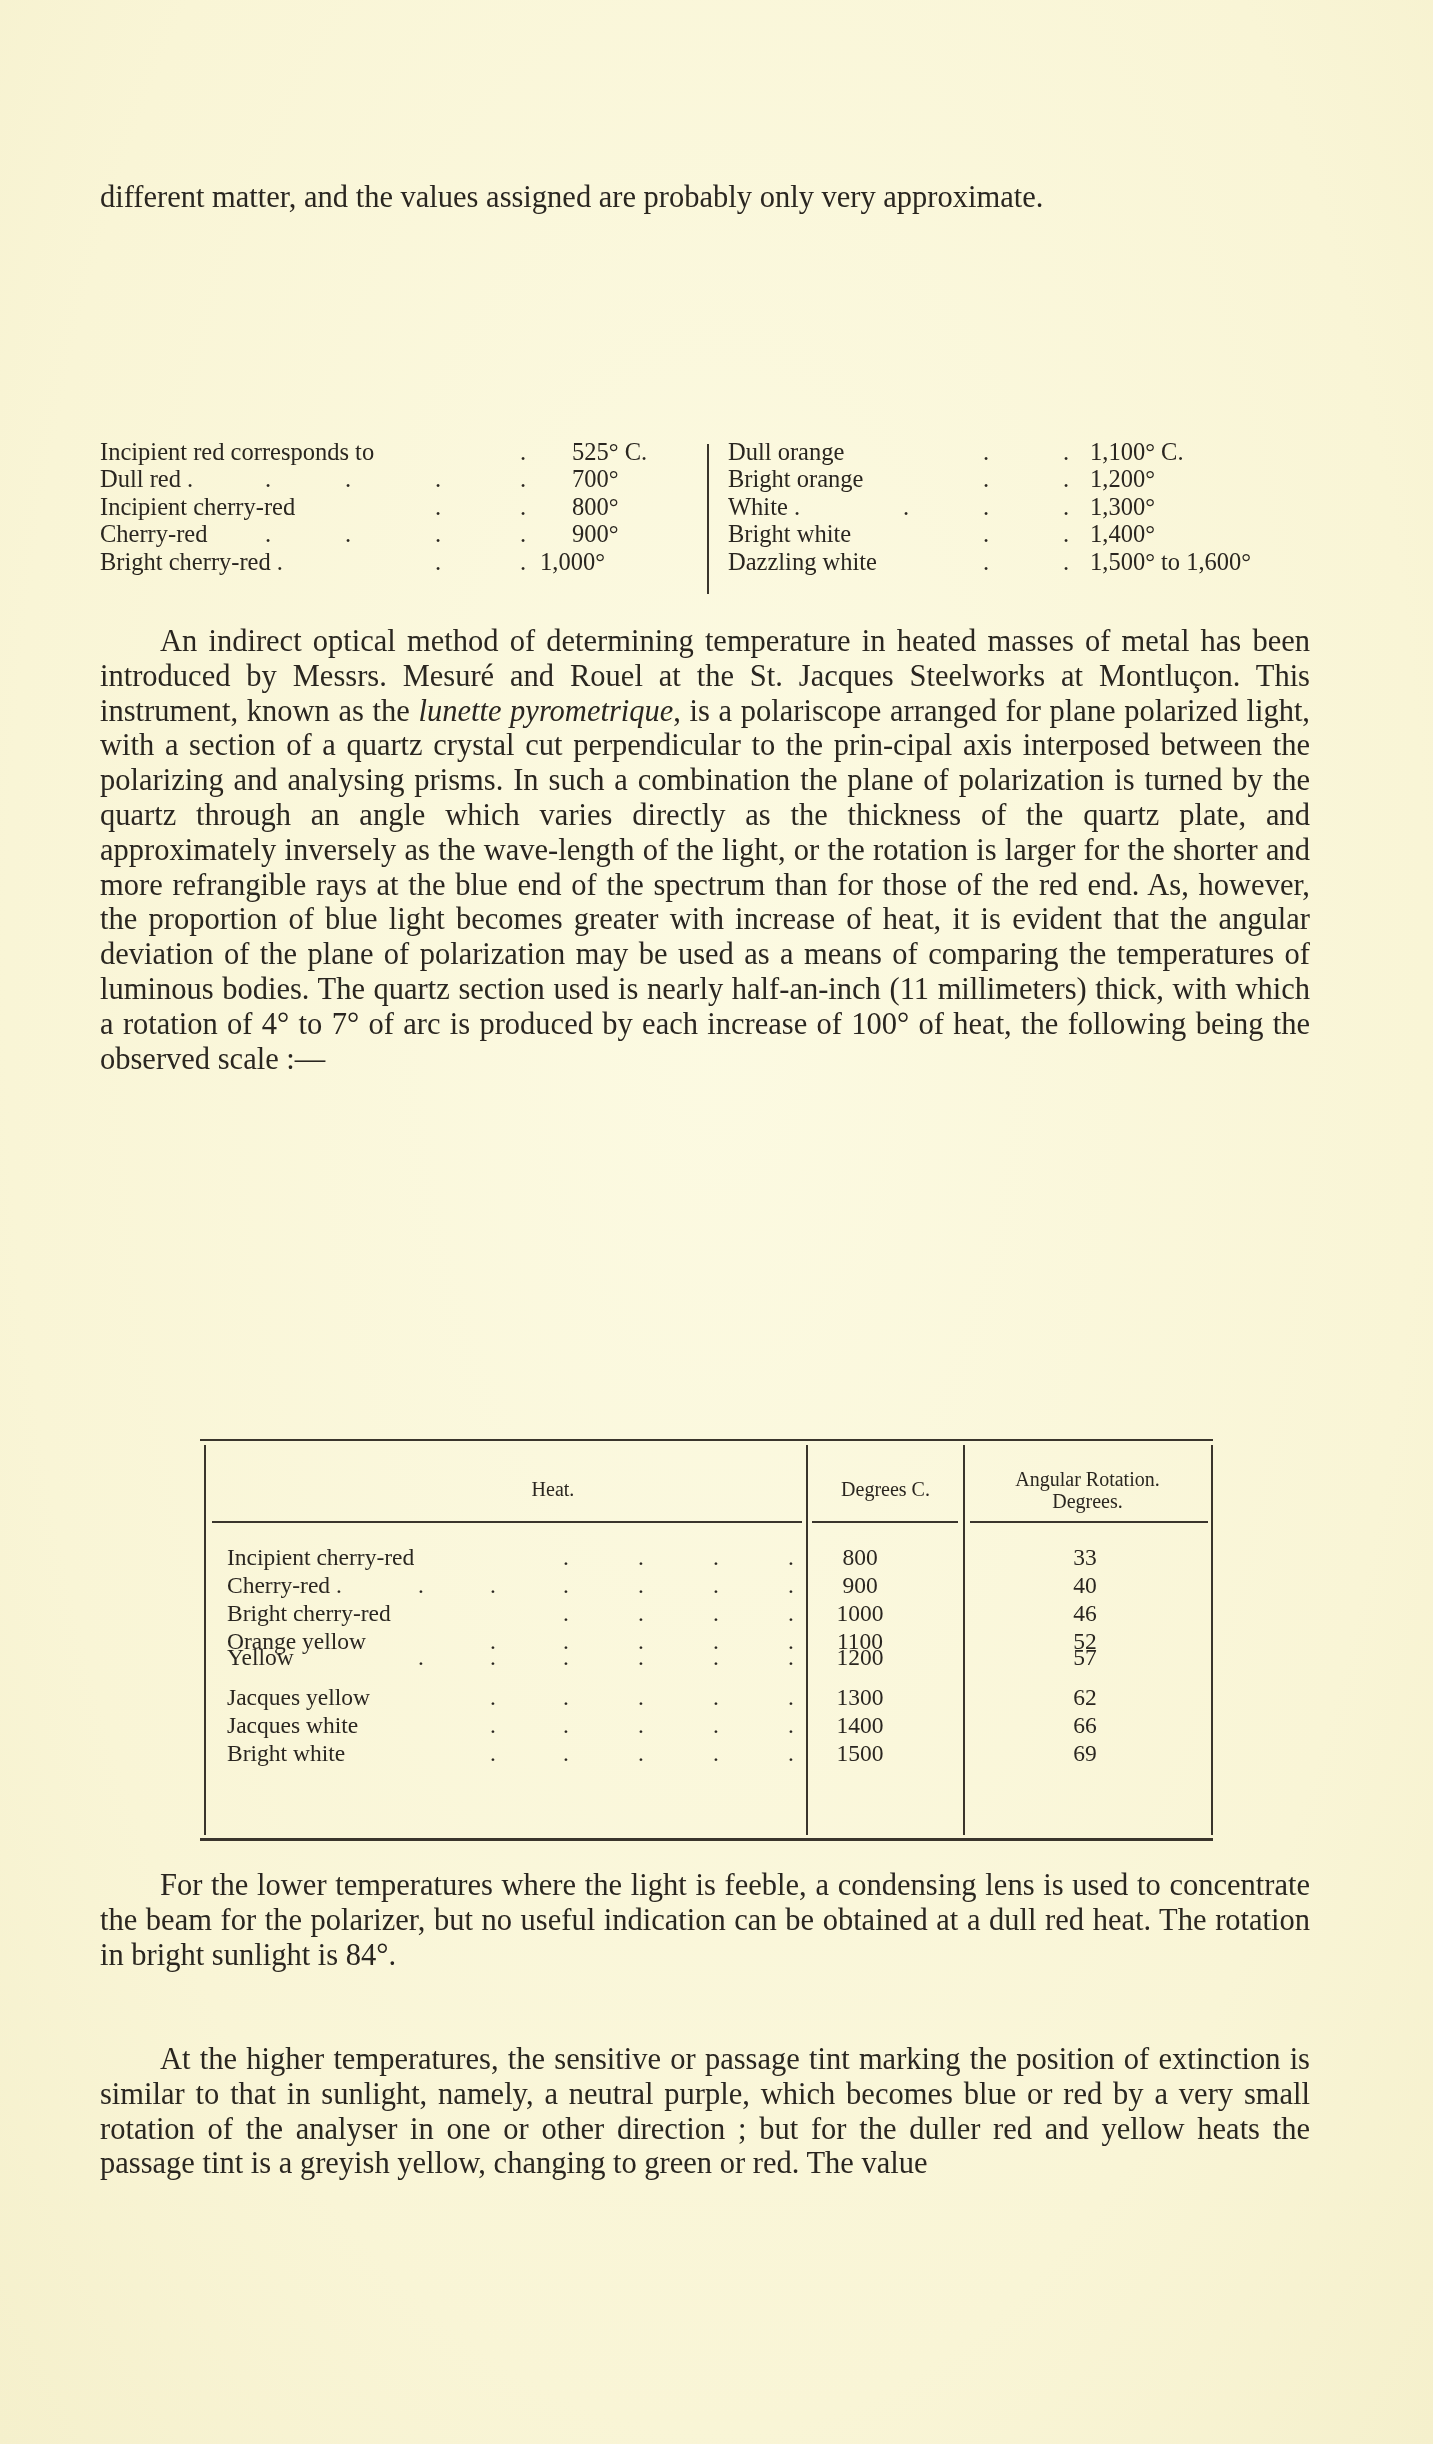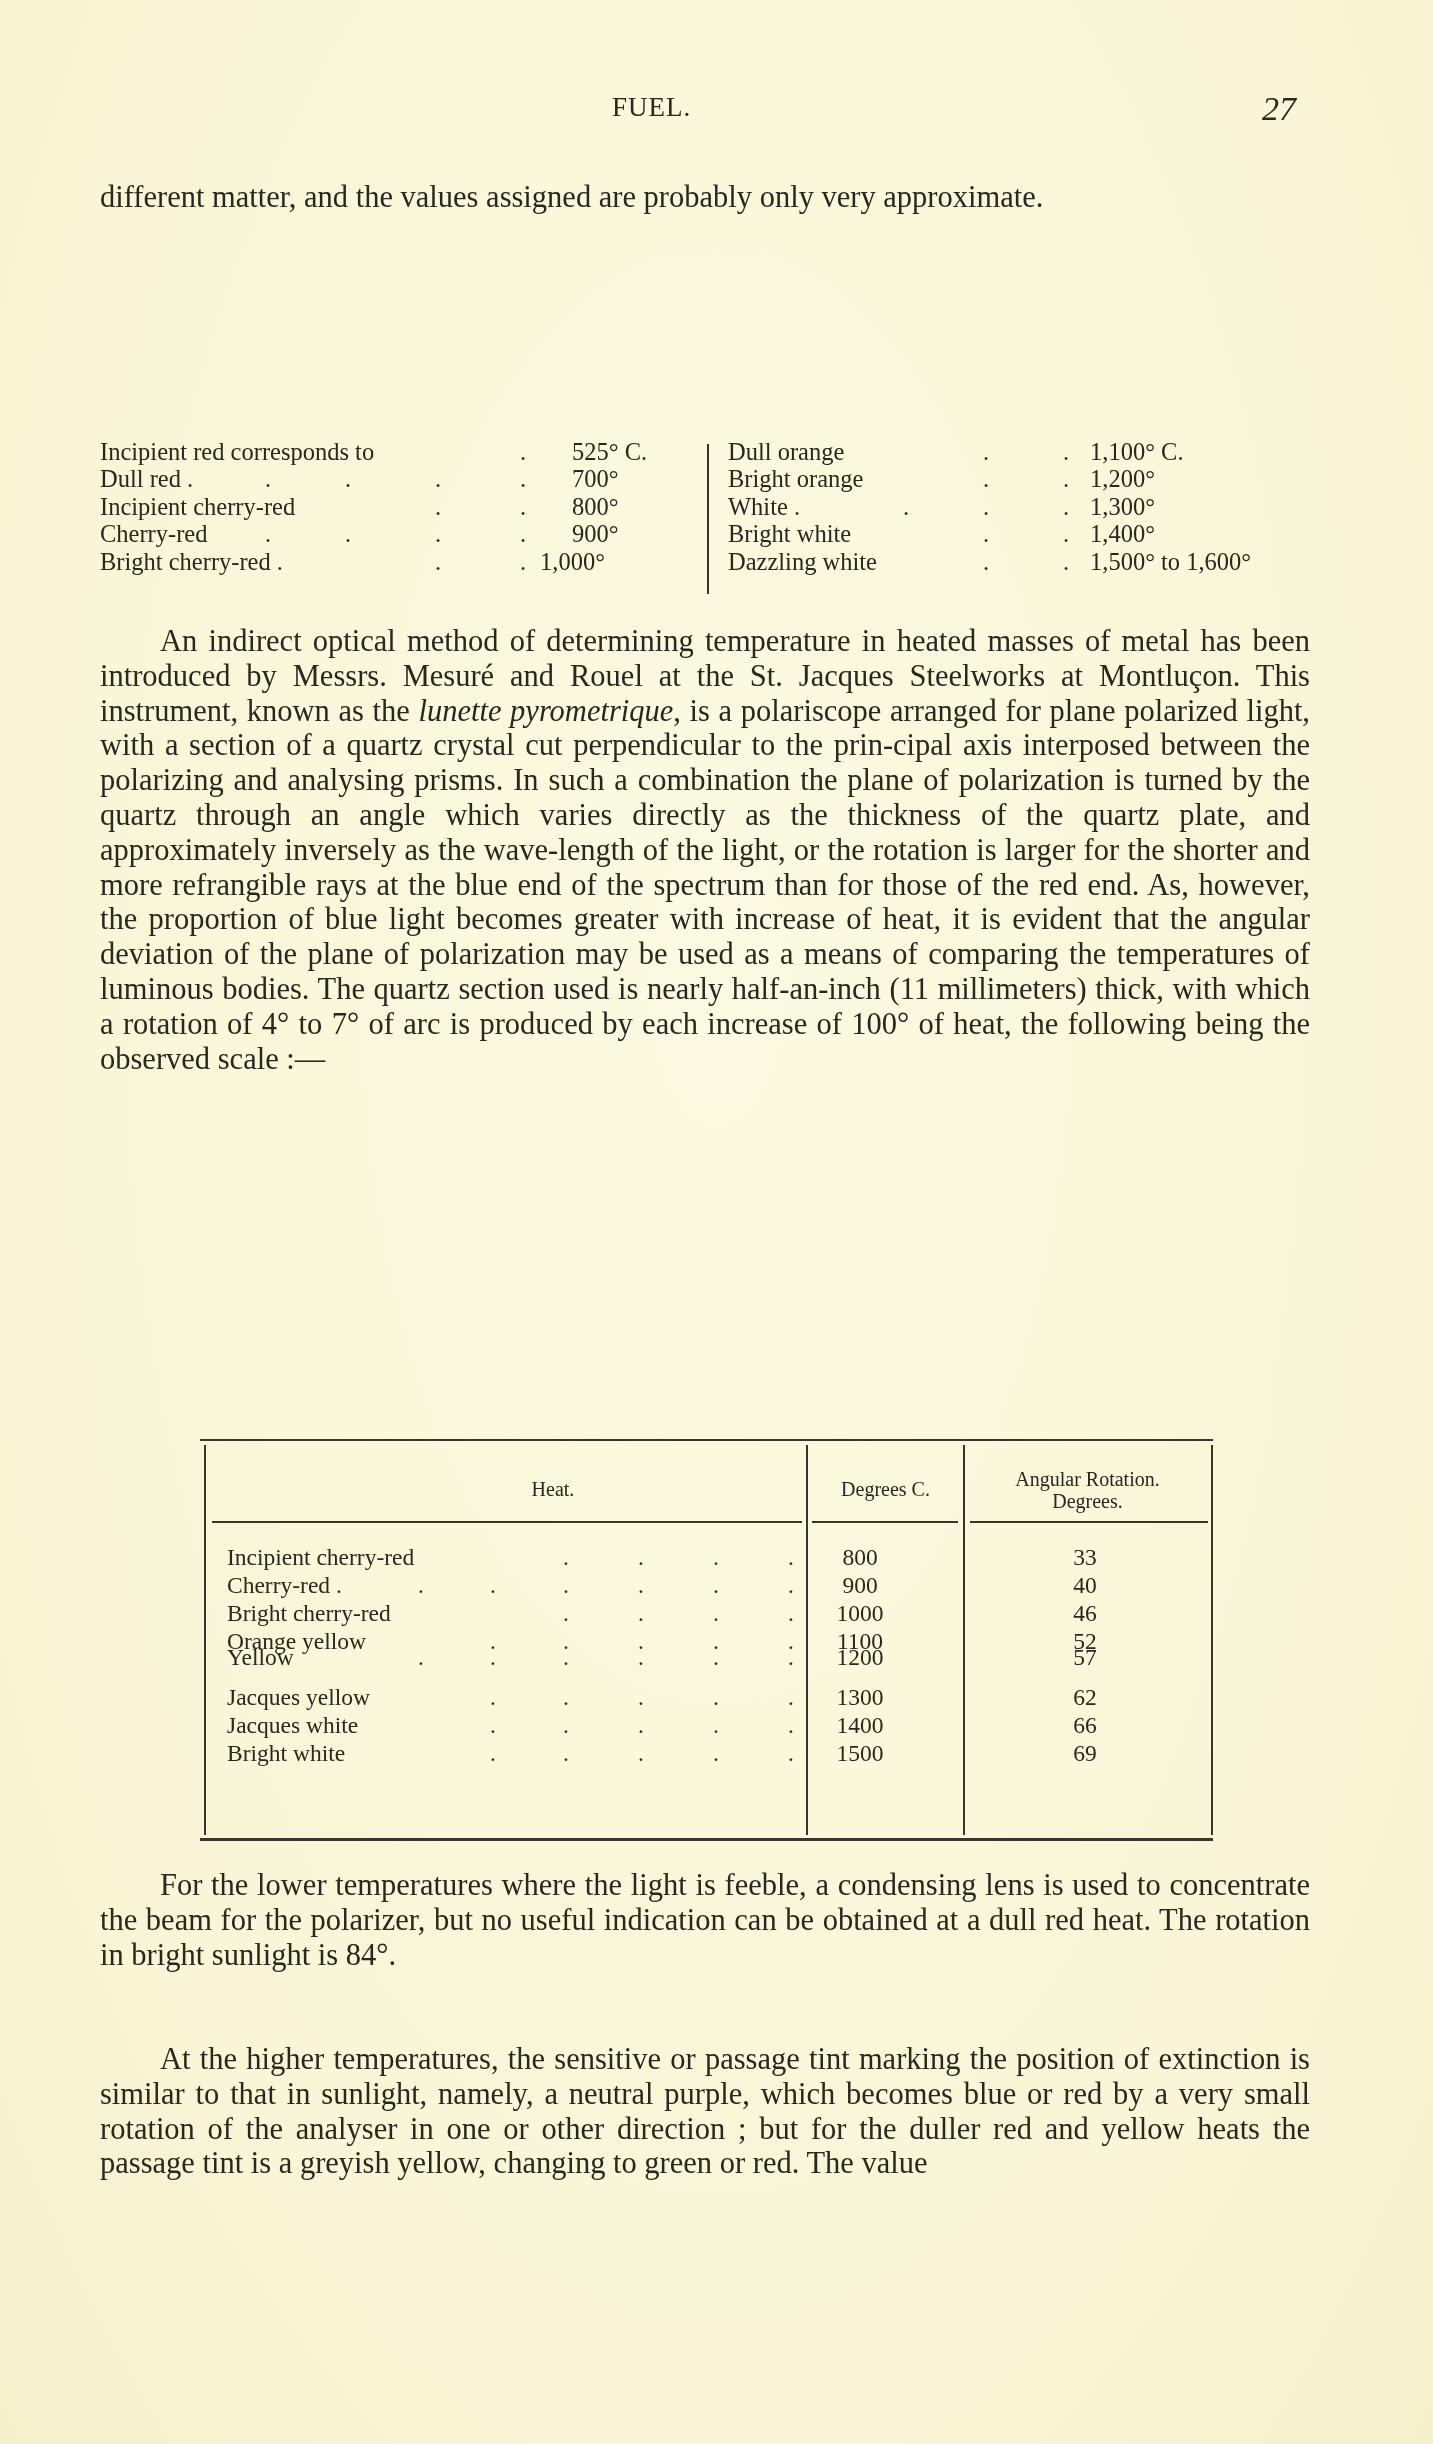--- a/index.html
+++ b/index.html
@@ -43,24 +43,20 @@
   .obs-row .name { position: absolute; left: 27px; }
   .obs-row .deg { position: absolute; left: 605px; width: 110px; text-align: center; }
   .obs-row .rot { position: absolute; left: 760px; width: 250px; text-align: center; }
   .dot { position: absolute; top: 0; }
 </style>
 </head>
 <body>
 
 <div class="page">
 
-  <div class="running-head">
-    <span class="running-title">FUEL.</span>
-    <span class="page-number">27</span>
-  </div>
 
   <div class="para" style="top:180px;">
     <span>different matter, and the values assigned are probably only very approximate.</span>
   </div>
 
 
   <div class="scale-table">
     <div class="scale-col left">
       <div class="scale-row">
         <span class="name">Incipient red corresponds to</span>

